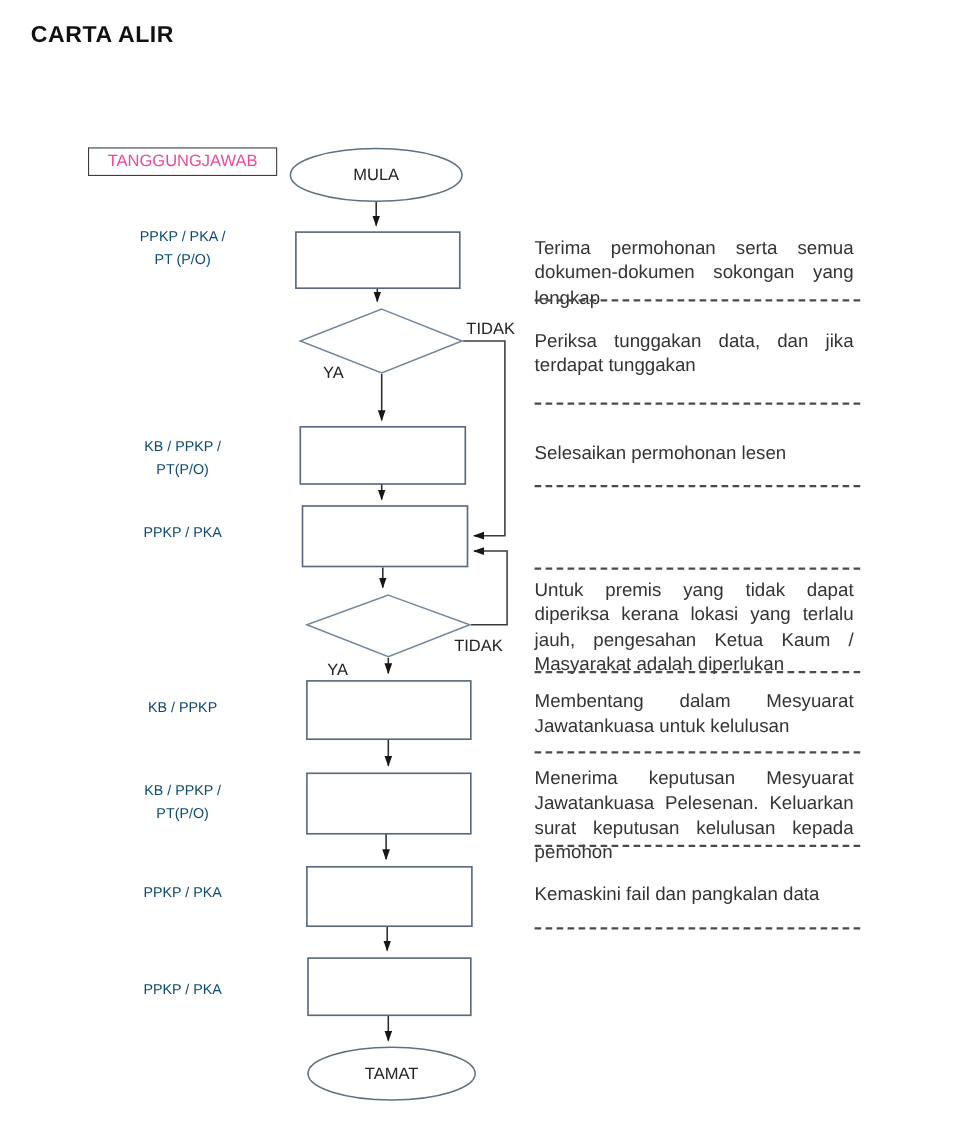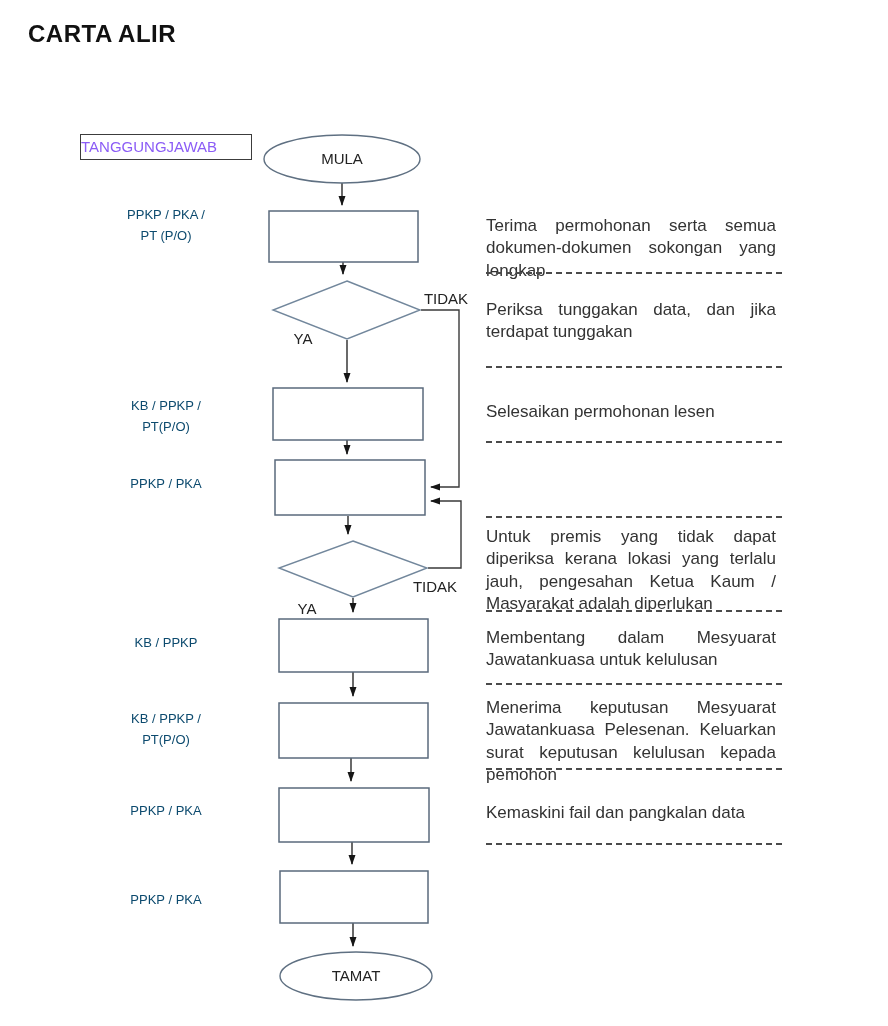--- a/index.html
+++ b/index.html
@@ -6,27 +6,27 @@
   .page{
     position:relative;
     width:888px;height:1026px;
     background:#ffffff;
     font-family:"Liberation Sans", sans-serif;
     color:#262626;
     overflow:hidden;
   }
   .title{
     position:absolute;left:28px;top:20px;margin:0;
-    font-size:24px;font-weight:bold;color:#111;
+    font-size:21px;font-weight:bold;color:#111;
     letter-spacing:.5px;
   }
   .hdr{
     position:absolute;height:24px;line-height:24px;
-    border:1px solid #3c3c3c;
-    font-size:15px;color:#8b5cf6;background:#fff;
+    border:1px solid #3c3c3c;text-align:center;
+    font-size:15px;color:#ec4899;background:#fff;
   }
   .hdr-left{left:80px;top:134px;width:170px;}
   .hdr-right{left:543px;top:134px;width:170px;}
   .flow-svg{position:absolute;left:0;top:0;}
   .flow-svg text{
     font-family:"Liberation Sans", sans-serif;
     font-size:15px;fill:#222;
   }
   .resp{
     position:absolute;left:78px;width:176px;

